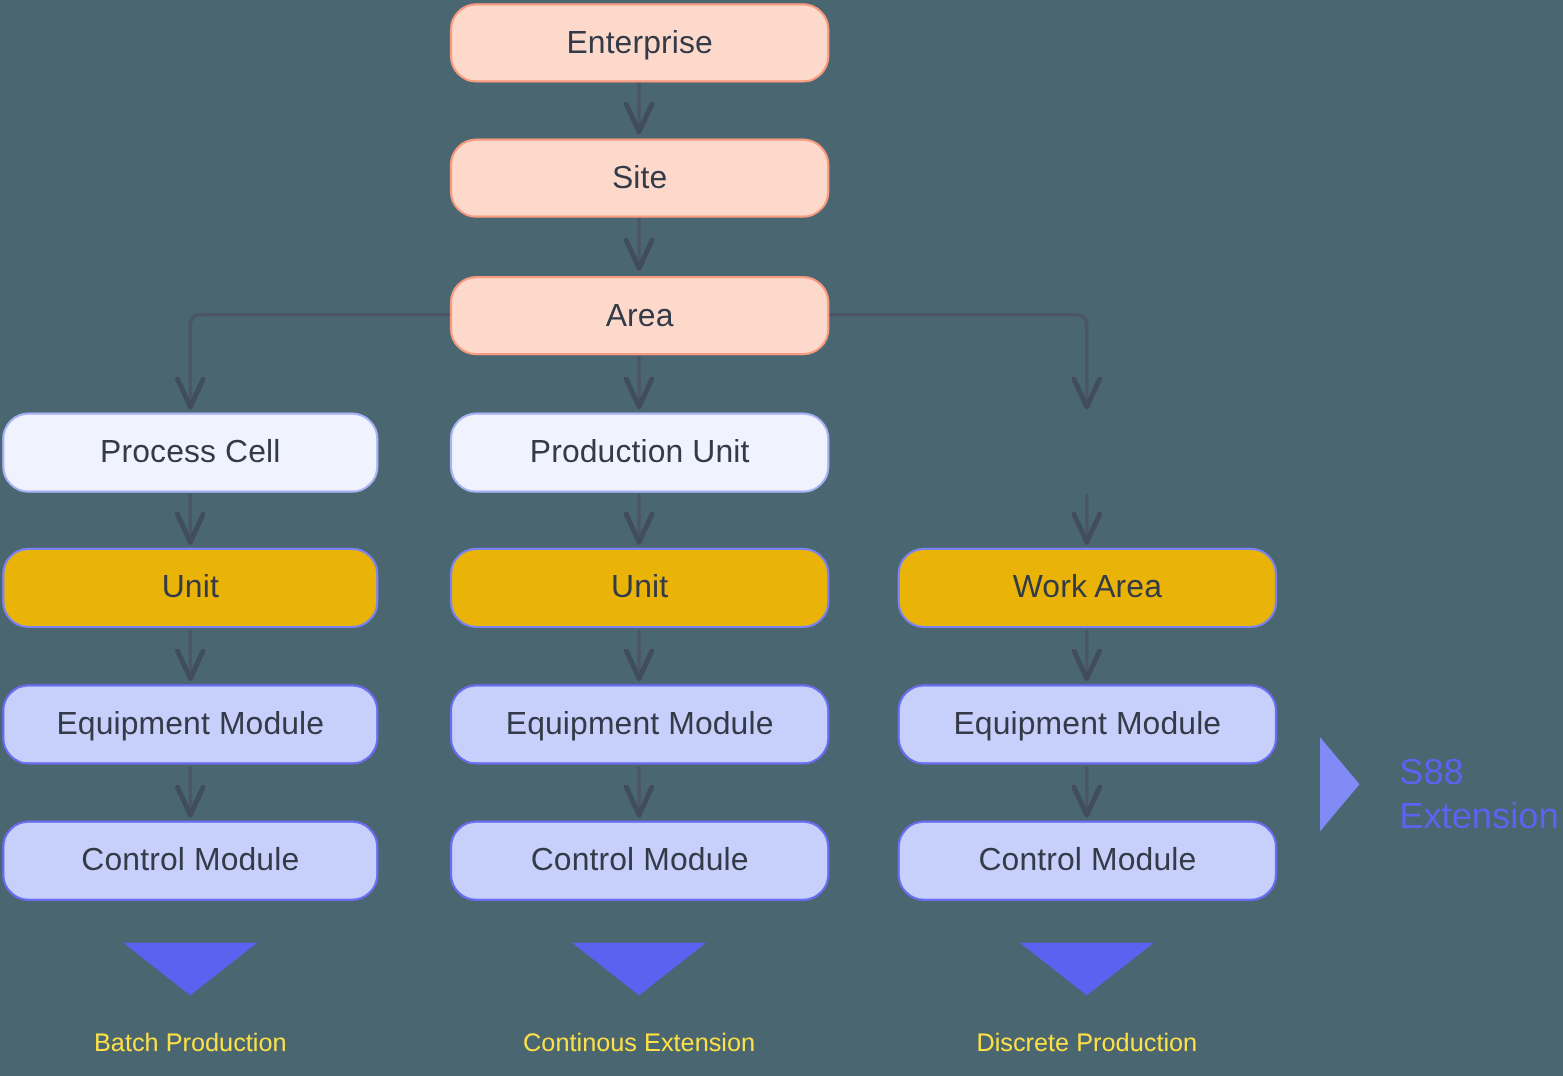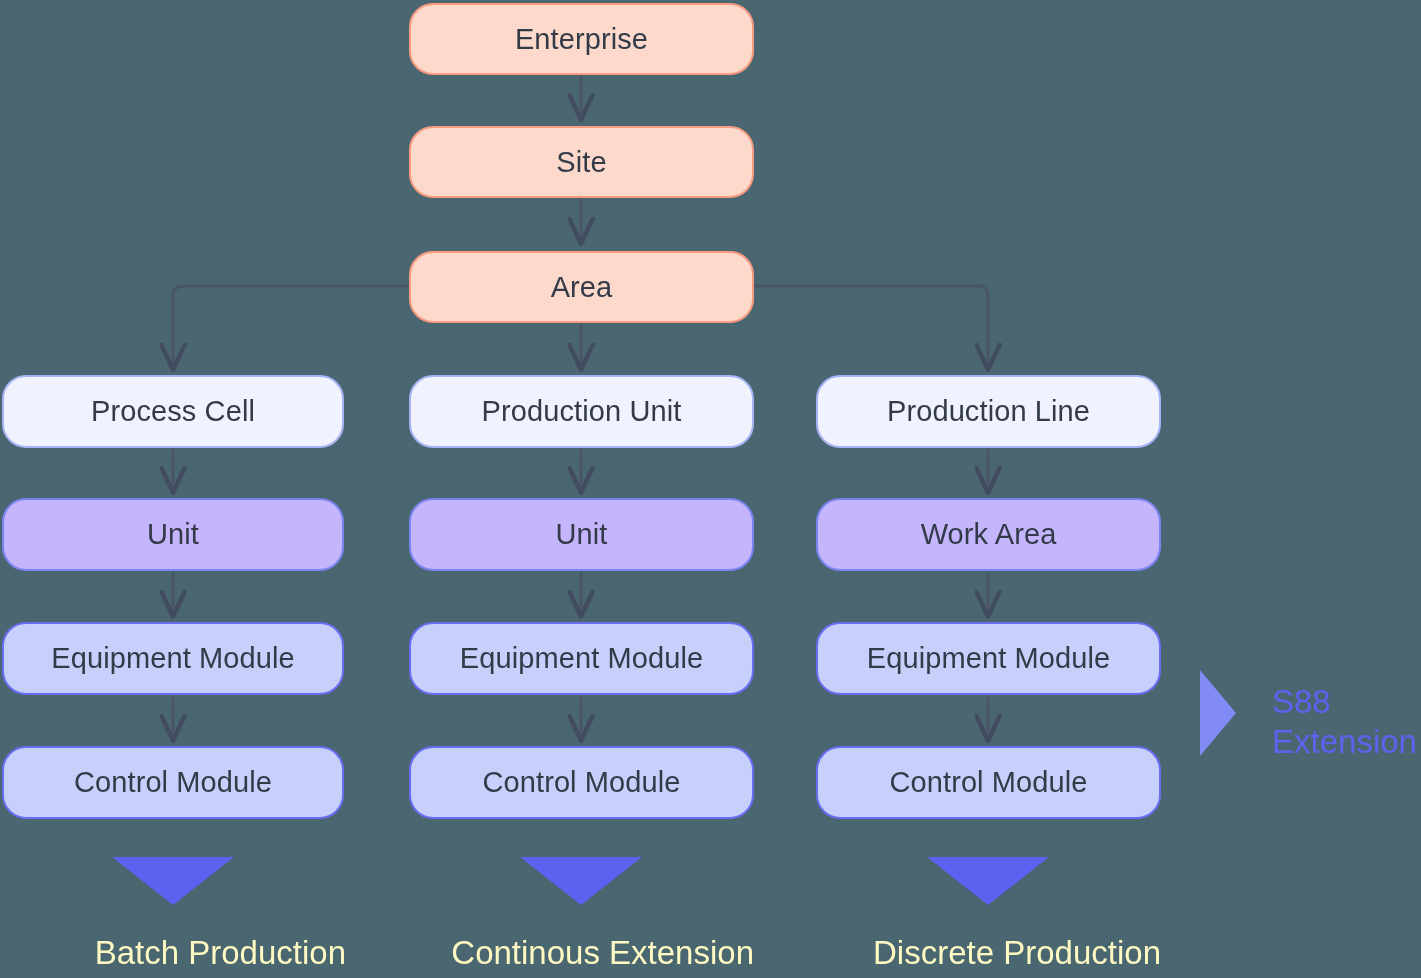--- a/index.html
+++ b/index.html
@@ -43,21 +43,21 @@
   .node.level-area {
     background: #fdd9cb;
     border-color: #f99b80;
   }
 
   .node.tier1 {            
     background: #f0f3fe;
     border-color: #a8b3f6;
   }
   .node.tier2 {            
-    background: #c4b5fd;
+    background: #eab308;
     border-color: #7b83f3;
   }
   .node.tier3 {            
     background: #c7cffb;
     border-color: #6a6cf1;
   }
   .node.tier4 {            
     background: #c7cffb;
     border-color: #6a6cf1;
   }
@@ -95,25 +95,25 @@
     position: absolute;
     font-size: 33px;
     line-height: 40px;
     color: #5b63ef;
     white-space: nowrap;
   }
 
   
   .caption {
     position: absolute;
-    font-size: 33px;
+    font-size: 23px;
     line-height: 1.1;
-    color: #fef9c3;
+    color: #fde047;
     white-space: nowrap;
-    text-align: right;
+    text-align: center;
   }
 </style>
 </head>
 <body>
 
 <div id="stage">
 
   <svg id="edges" viewBox="0 0 1421 978" xmlns="http://www.w3.org/2000/svg">
     <defs>
       <marker id="arrowhead" markerWidth="10" markerHeight="9" refX="8.4" refY="4.5" orient="auto" markerUnits="strokeWidth">
@@ -182,23 +182,20 @@
   </div>
   <div class="node tier3" style="left:409px; top:622px; width:345px; height:73px;">
     <span>Equipment Module</span>
   </div>
   <div class="node tier4" style="left:409px; top:746px; width:345px; height:73px;">
     <span>Control Module</span>
   </div>
   <div class="chev-down" style="left:520px; top:857px;"></div>
   <div class="caption" style="left:408px; top:935px; width:346px;">Continous Extension</div>
 
-  <div class="node tier1" style="left:816px; top:375px; width:345px; height:73px;">
-    <span>Production Line</span>
-  </div>
   <div class="node tier2" style="left:816px; top:498px; width:345px; height:73px;">
     <span>Work Area</span>
   </div>
   <div class="node tier3" style="left:816px; top:622px; width:345px; height:73px;">
     <span>Equipment Module</span>
   </div>
   <div class="node tier4" style="left:816px; top:746px; width:345px; height:73px;">
     <span>Control Module</span>
   </div>
   <div class="chev-down" style="left:927px; top:857px;"></div>

